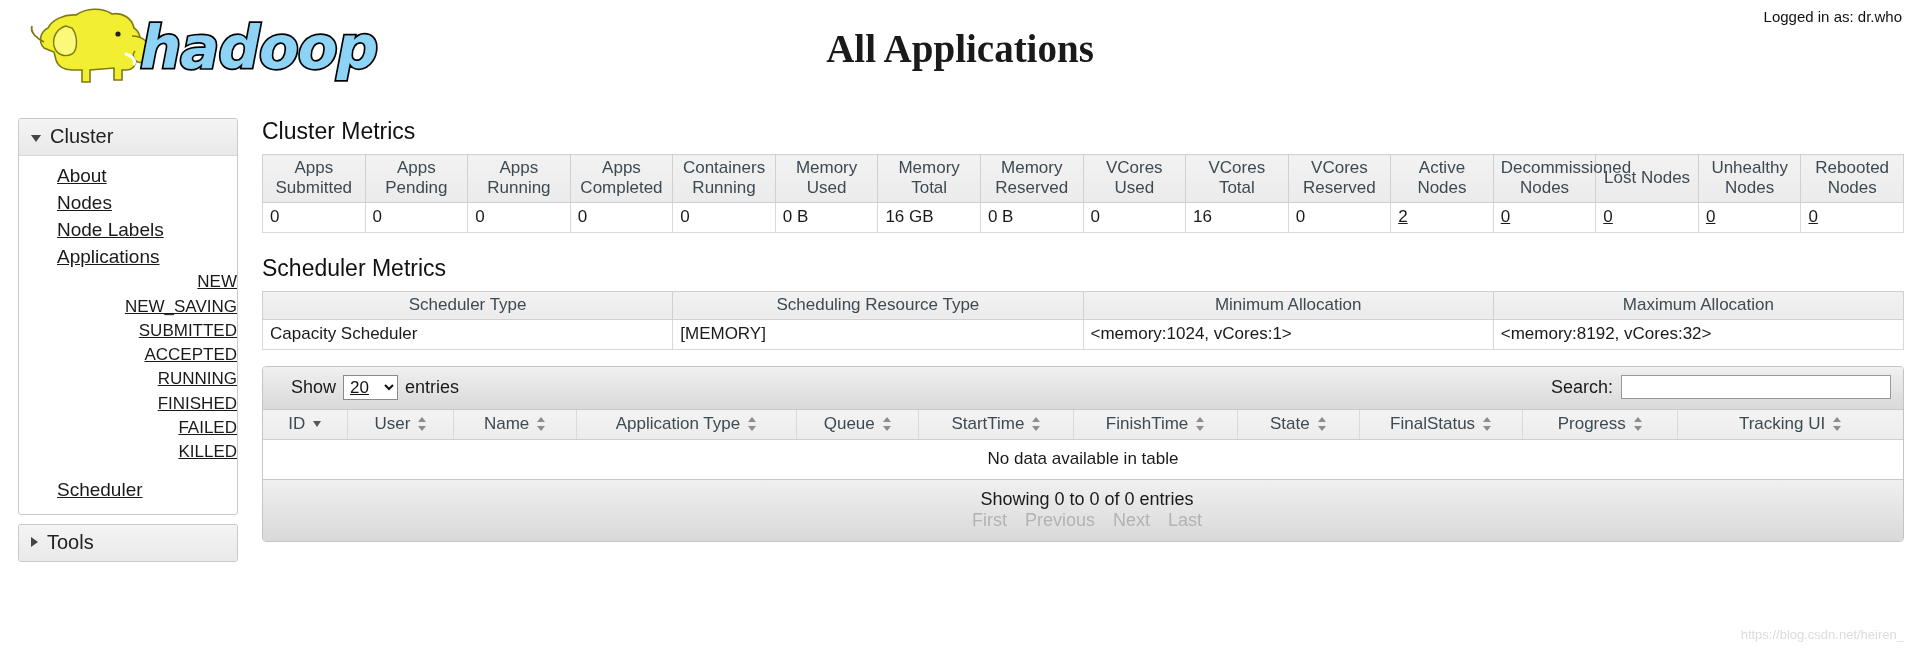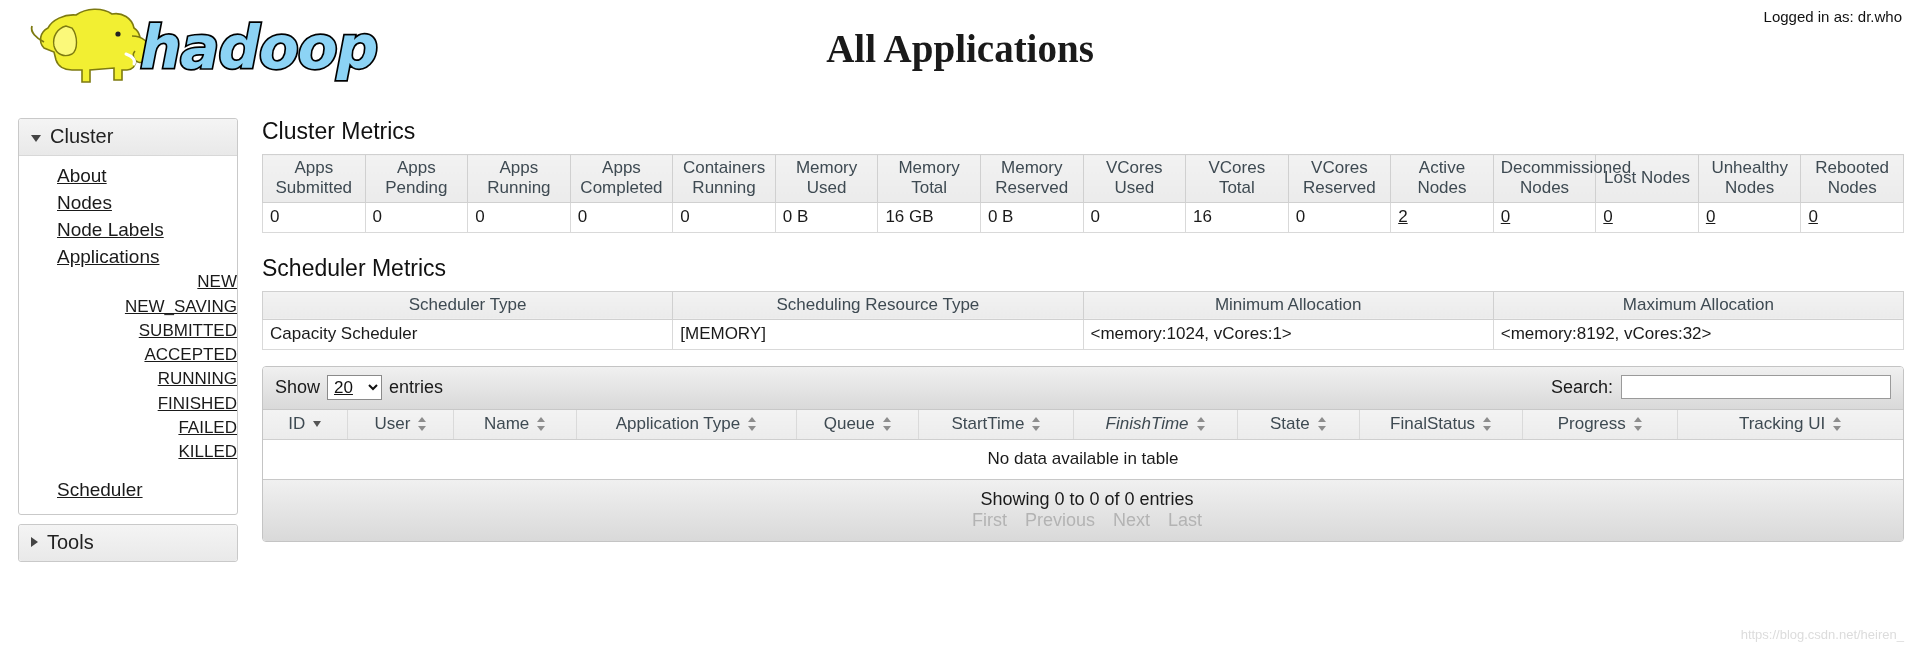--- a/index.html
+++ b/index.html
@@ -140,21 +140,21 @@
 
   
   .dt-wrap {
     border: 1px solid #c4c4c4;
     border-radius: 4px;
     background: #fff;
     overflow: hidden;
   }
   .dt-bar {
     background: linear-gradient(to bottom, #f0f0f0 0%, #d9d9d9 100%);
-    padding: 8px 12px 9px 12px;
+    padding: 8px 12px 9px 28px;
     display: flex;
     align-items: center;
     justify-content: space-between;
     font-size: 18px;
     color: #1a1a1a;
     border-bottom: 1px solid #c8c8c8;
   }
   .dt-bar.bottom {
     border-bottom: none;
     border-top: 1px solid #c8c8c8;
@@ -427,21 +427,21 @@
                 <span class="sort-both"></span>
               </span></th>
             <th style="width: 7.5%;"><span class="th-inner">
                 <span>Queue</span>
                 <span class="sort-both"></span>
               </span></th>
             <th style="width: 9.5%;"><span class="th-inner">
                 <span>StartTime</span>
                 <span class="sort-both"></span>
               </span></th>
-            <th style="width: 10%; font-style: italic;"><span class="th-inner">
+            <th style="width: 10%;"><span class="th-inner">
                 <span>FinishTime</span>
                 <span class="sort-both"></span>
               </span></th>
             <th style="width: 7.5%;"><span class="th-inner">
                 <span>State</span>
                 <span class="sort-both"></span>
               </span></th>
             <th style="width: 10%;"><span class="th-inner">
                 <span>FinalStatus</span>
                 <span class="sort-both"></span>

